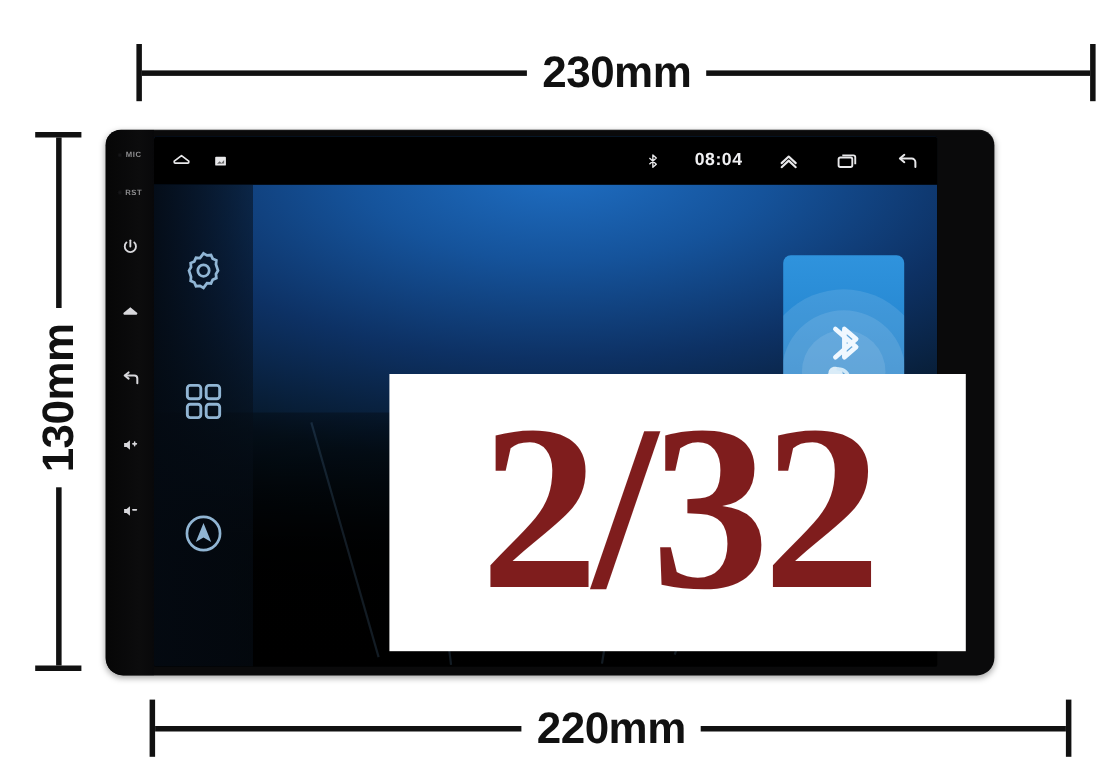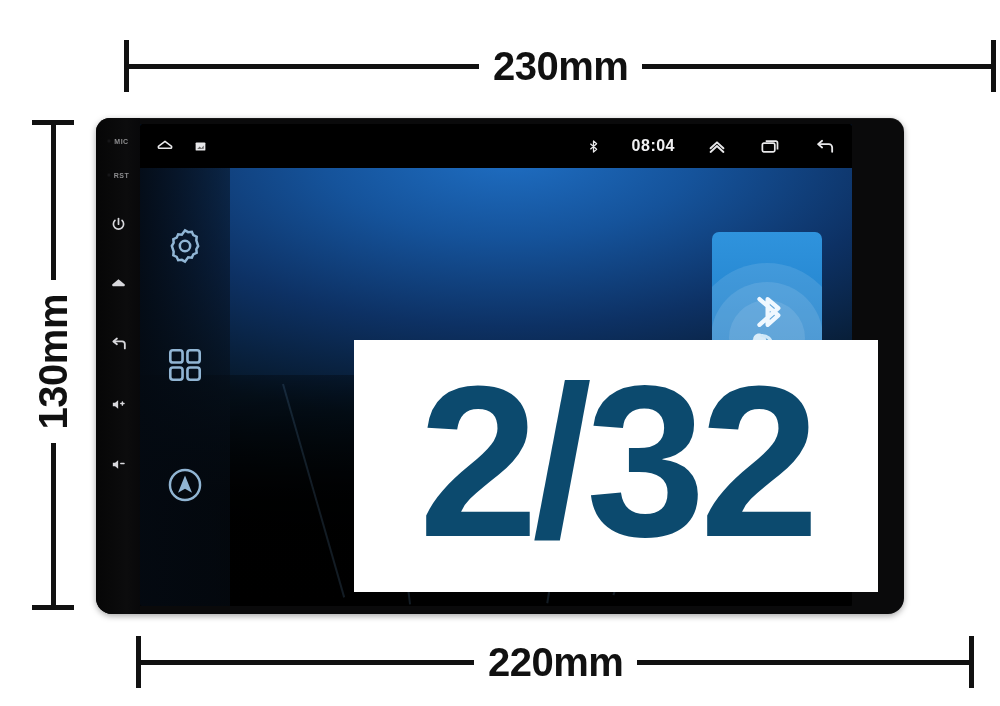--- a/index.html
+++ b/index.html
@@ -171,25 +171,25 @@
   .dot{width:6px;height:6px;border-radius:50%;background:#6a6a6a;}
   .dot.active{background:#f2f2f2;box-shadow:0 0 4px rgba(255,255,255,.6);}
 
   
   .overlay-2332{
     position:absolute;left:258px;top:222px;width:524px;height:252px;
     background:#ffffff;z-index:20;
     display:flex;align-items:center;justify-content:center;
   }
   .overlay-2332 span{
-    font-family:Liberation Sans, sans-serif;
+    font-family:Liberation Serif, serif;
     font-weight:700;
     font-size:215px;
     line-height:.88;
-    color:#0c4a6e;
+    color:#7f1d1d;
     letter-spacing:-6px;
     white-space:nowrap;
     transform:translateY(-4px);
   }
 </style>
 </head>
 <body>
 
 <div class="dim-h dim-top">
   <div class="cap-v" style="height:52px;"></div>

